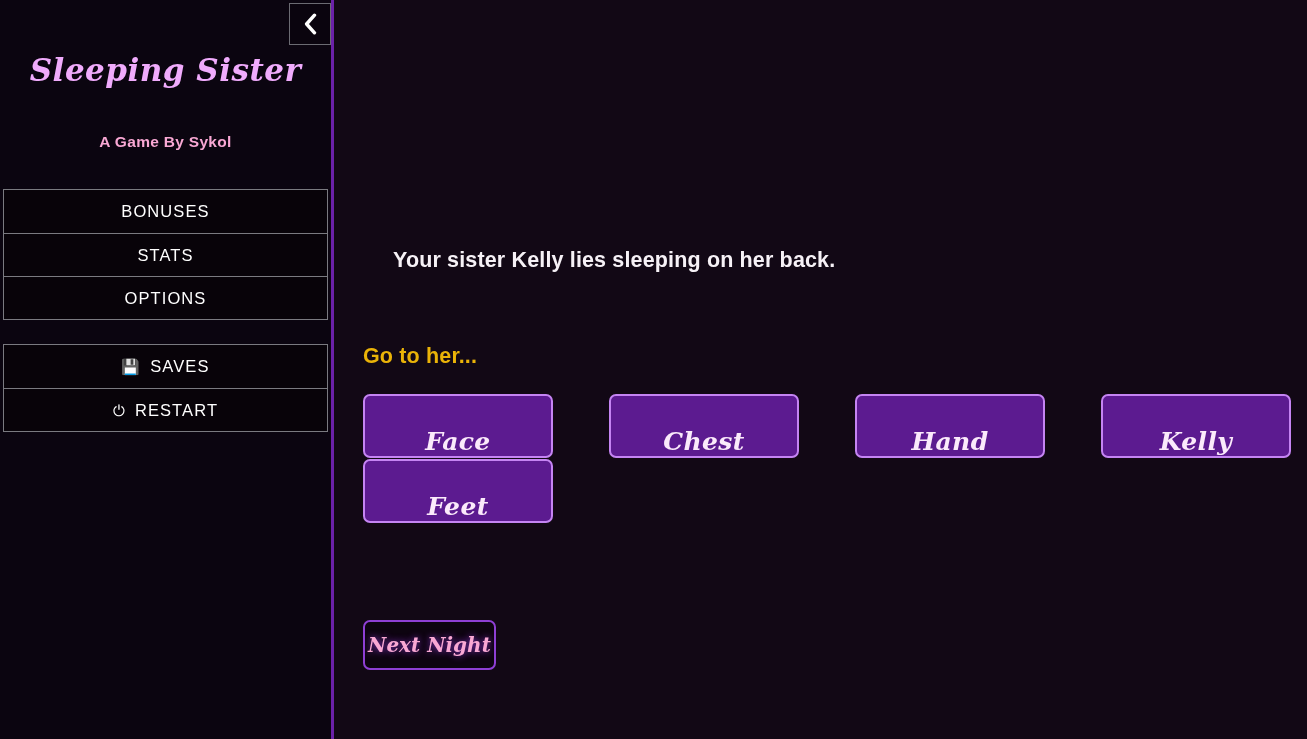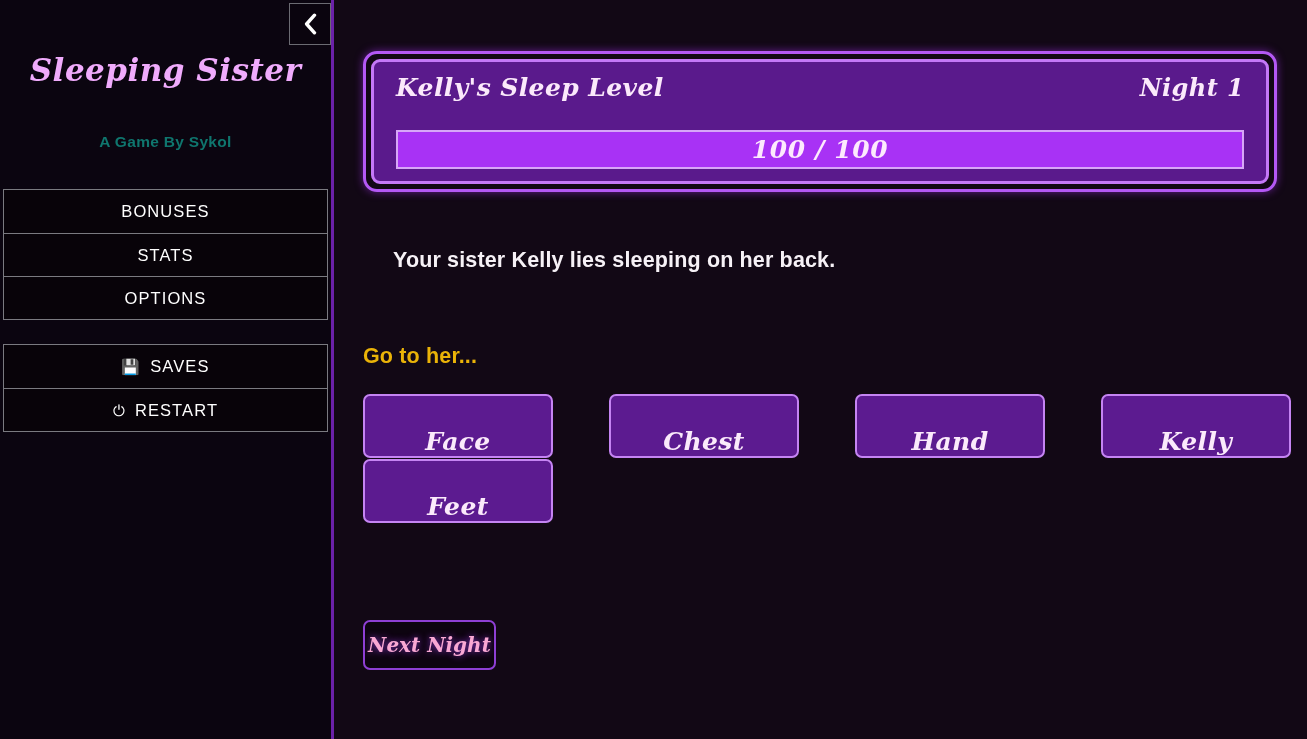--- a/index.html
+++ b/index.html
@@ -57,21 +57,21 @@
     letter-spacing: 0.5px;
     color: #f0abfc;
   }
 
   #game-subtitle {
     margin-top: 45px;
     text-align: center;
     font-size: 15.5px;
     font-weight: bold;
     letter-spacing: 0.3px;
-    color: #0f766e;
+    color: #f9a8d4;
   }
 
   .menu-group {
     margin: 0 3px;
     border: 1px solid #7a7a80;
     background: #080309;
   }
   #menu-group-main { margin-top: 38px; }
   #menu-group-system { margin-top: 24px; }
 
@@ -285,35 +285,20 @@
       <button class="menu-item">
         <span class="mi-icon">⏻</span>
         <span>RESTART</span>
       </button>
     </nav>
 
   </aside>
 
   <main id="main">
 
-    <section id="status-panel-outer">
-      <div id="status-panel-inner">
-
-        <div id="status-head">
-          <span id="status-label" class="script-text">Kelly's Sleep Level</span>
-          <span id="status-night" class="script-text">Night 1</span>
-        </div>
-
-        <div id="meter-track">
-          <div id="meter-fill" style="width: 100%;"></div>
-          <div id="meter-value" class="script-text">100 / 100</div>
-        </div>
-
-      </div>
-    </section>
 
     <section id="narrative">
       <p id="story-line">Your sister Kelly lies sleeping on her back.</p>
       <p id="prompt-line">Go to her...</p>
     </section>
 
     <section id="choice-grid">
 
       <div class="choice-col">
         <button class="choice-btn">

